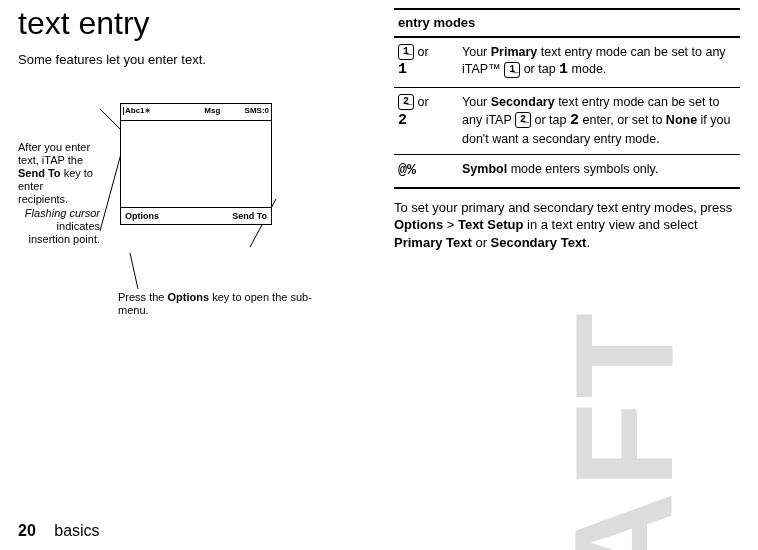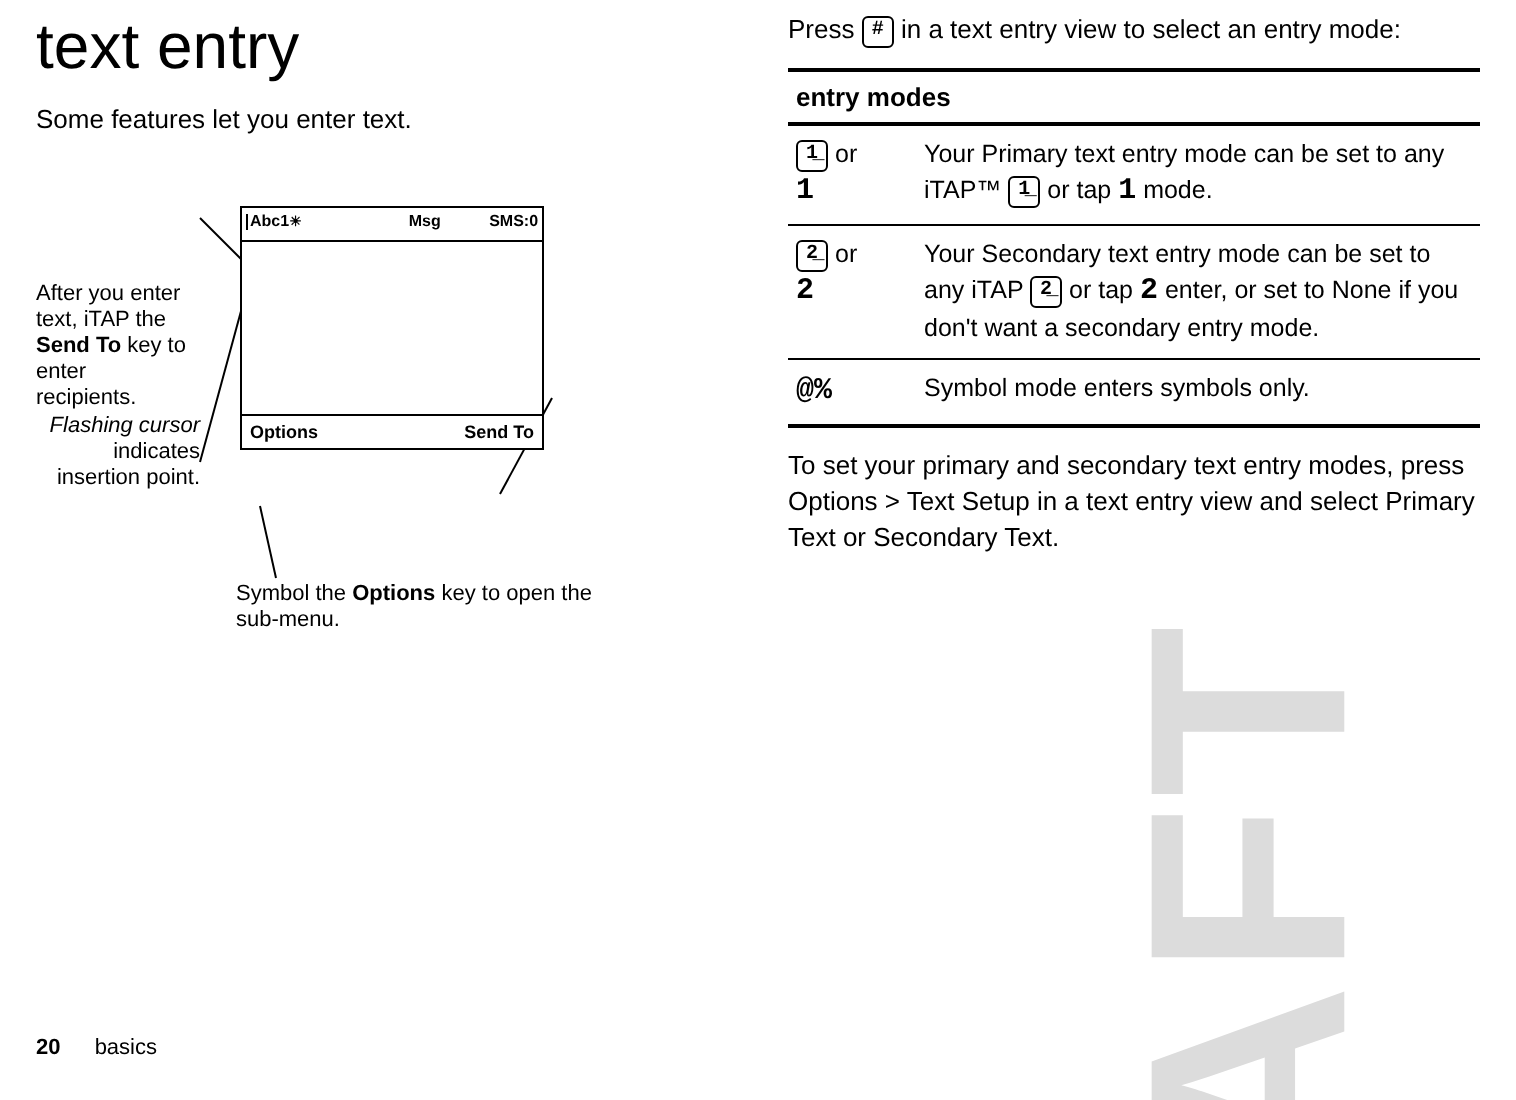--- a/index.html
+++ b/index.html
@@ -41,22 +41,22 @@
     font-size: 32px;
     font-weight: normal;
     margin: 2px 0 6px 0;
   }
   .para {
     margin: 6px 0 10px 0;
   }
   .footer {
     position: absolute;
     left: 18px;
-    bottom: 18px;
-    font-size: 11px;
+    bottom: 8px;
+    font-size: 16px;
   }
   .footer .pg {
     font-weight: bold;
     margin-right: 14px;
   }
 
   
   .phone-area {
     position: relative;
     height: 280px;
@@ -160,21 +160,21 @@
     font-weight: bold;
     line-height: 14px;
     vertical-align: middle;
     font-family: "Courier New", monospace;
   }
   .bigmono {
     font-family: "Courier New", monospace;
     font-weight: bold;
     font-size: 15px;
   }
-  .b { font-weight: normal; }
+  .b { font-weight: bold; }
 
   .sigbars {
     display:inline-flex; align-items:flex-end; gap:1px; height:8px;
   }
   .sigbars span { width:2px; background:#000; display:inline-block;}
   .batt { display:inline-block; width:14px; height:7px; border:1px solid #000; position:relative;}
   .batt:after { content:""; position:absolute; right:-3px; top:1px; width:2px; height:4px; background:#000;}
   .batt i { display:inline-block; width:3px; height:5px; background:#000; margin:1px 0 0 1px;}
 </style>
 </head>
@@ -215,29 +215,26 @@
 
       <div class="callout" style="left:0; top:128px; width:82px; text-align:right;">
         <span class="em">Flashing cursor</span><span> indicates insertion point.</span>
       </div>
 
       <div class="callout" style="left:260; top:62px; width:76px;">
         <span>After you enter text, iTAP the </span><span class="b">Send To</span><span> key to enter recipients.</span>
       </div>
 
       <div class="callout" style="left:100px; top:212px; width:200px;">
-        <span>Symbol the </span><span class="b">Options</span><span> key to open the sub-menu.</span>
+        <span>Press the </span><span class="b">Options</span><span> key to open the sub-menu.</span>
       </div>
     </div>
   </div>
 
   <div class="col">
-    <div class="para">
-      <span>Press </span><span class="keycap">#</span><span> in a text entry view to select an entry mode:</span>
-    </div>
 
     <table class="modes">
       <tbody>
           <tr>
             <th colspan="2">entry modes</th>
           </tr>
 
       <tr>
         <td style="width:56px;">
           <span class="keycap">1̲</span><span> or </span><br>

